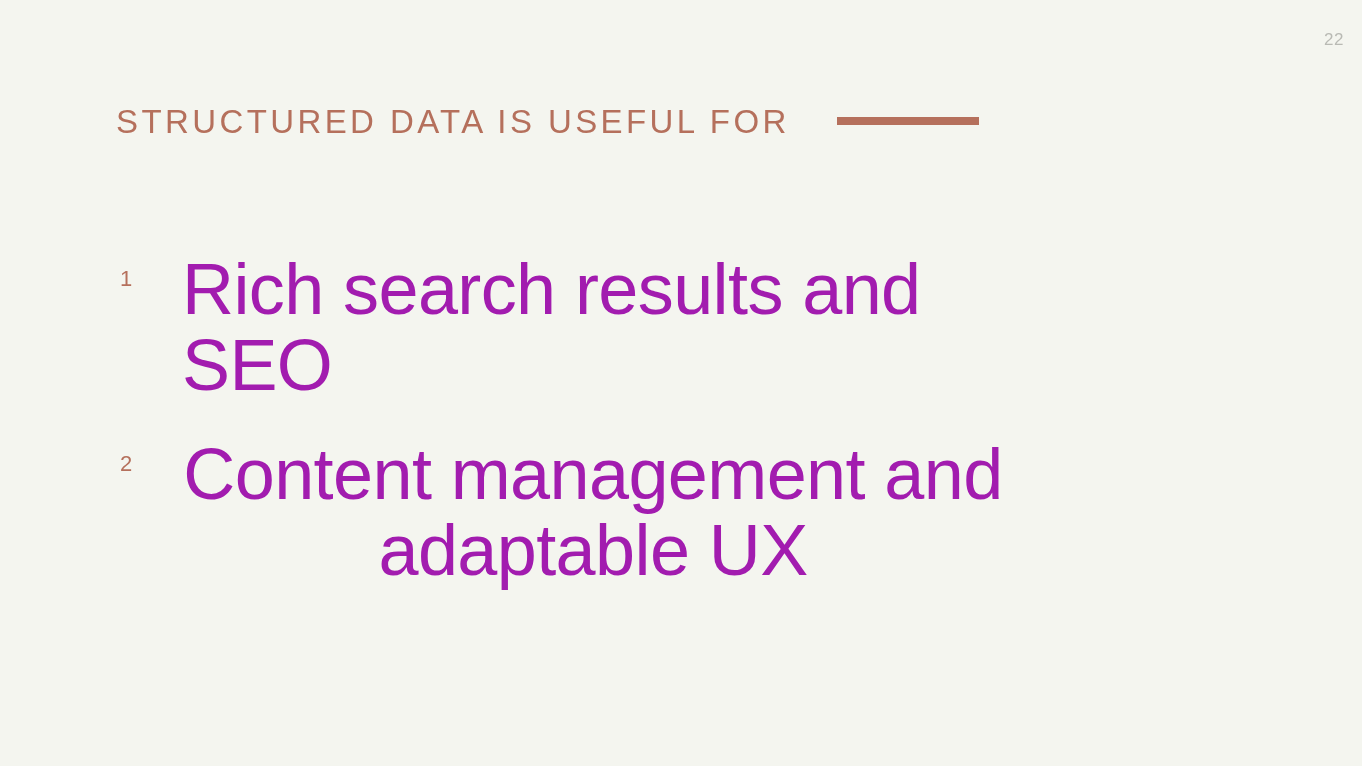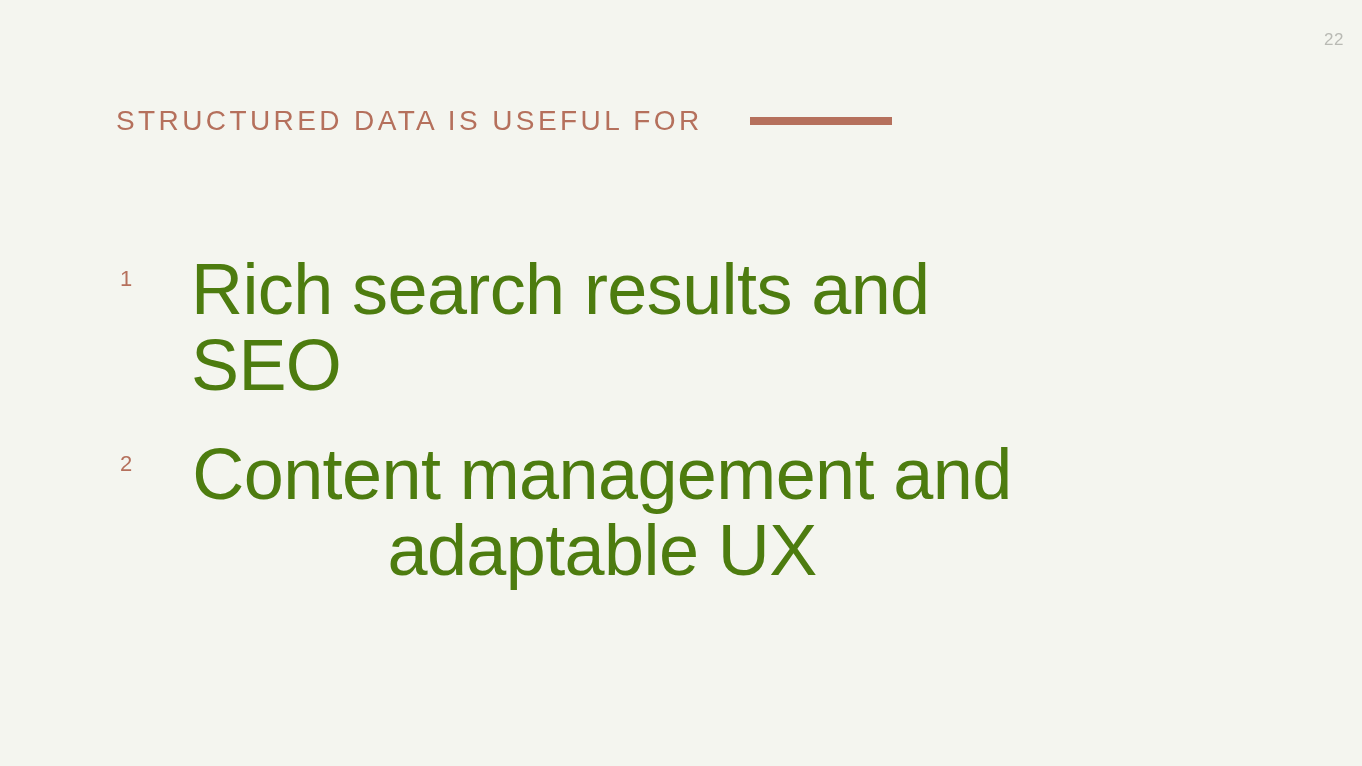--- a/index.html
+++ b/index.html
@@ -39,21 +39,21 @@
   .eyebrow-row {
     position: absolute;
     left: 100px;
     top: 96px;
     display: flex;
     align-items: center;
     height: 34px;
   }
 
   .eyebrow-title {
-    font-size: 28px;
+    font-size: 33px;
     letter-spacing: 3.4px;
     color: #b5705c;
     font-weight: 400;
     white-space: nowrap;
     line-height: 1;
   }
 
   .eyebrow-rule {
     width: 142px;
     height: 2px;
@@ -82,25 +82,24 @@
     padding-top: 20px;
     font-size: 22px;
     color: #b5705c;
     font-weight: 400;
     line-height: 1;
   }
 
   .item-text {
     font-size: 72px;
     line-height: 1.05;
-    color: #4d7c0f;
+    color: #a21caf;
     font-weight: 400;
     letter-spacing: -0.6px;
     max-width: 860px;
-    margin-left: 9px;
   }
 
   .item-text.wrap-narrow {
     max-width: 830px;
     text-align: center;
   }
 </style>
 </head>
 <body>
 

